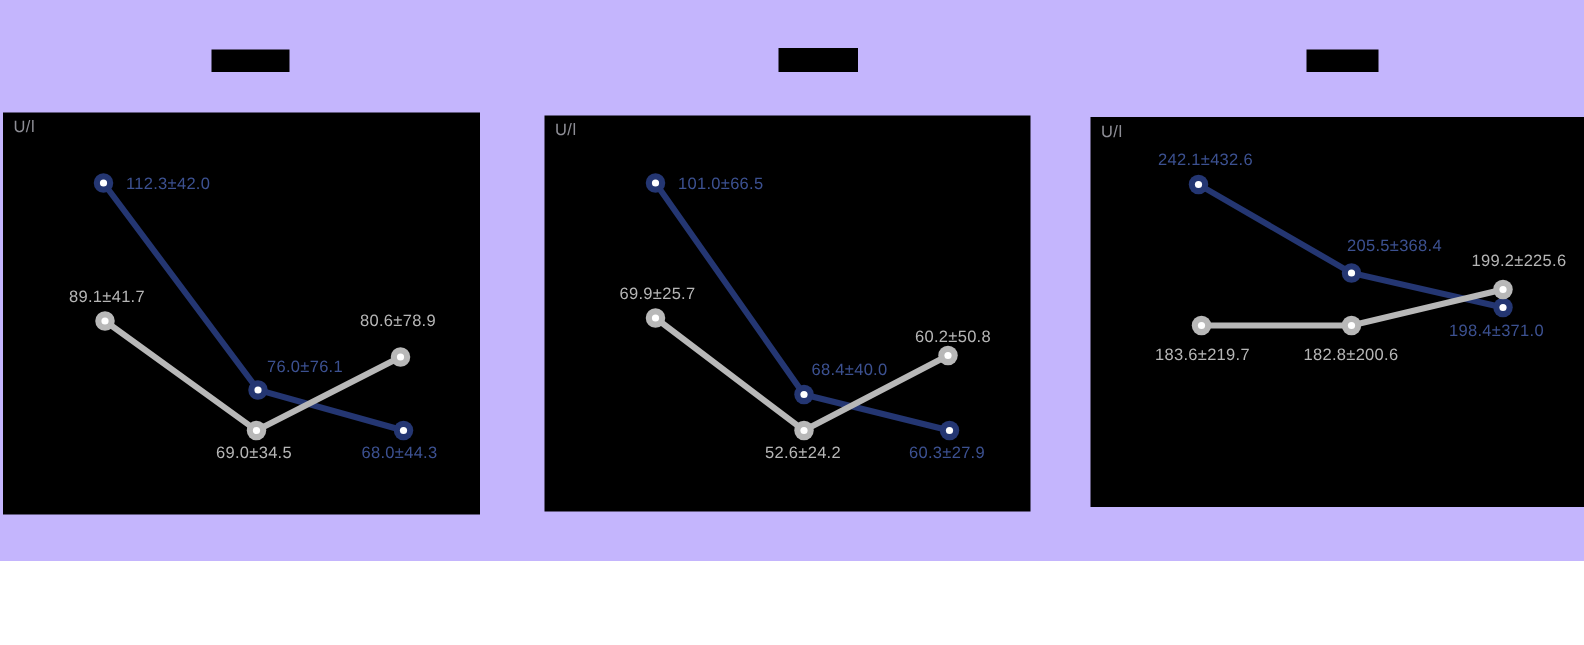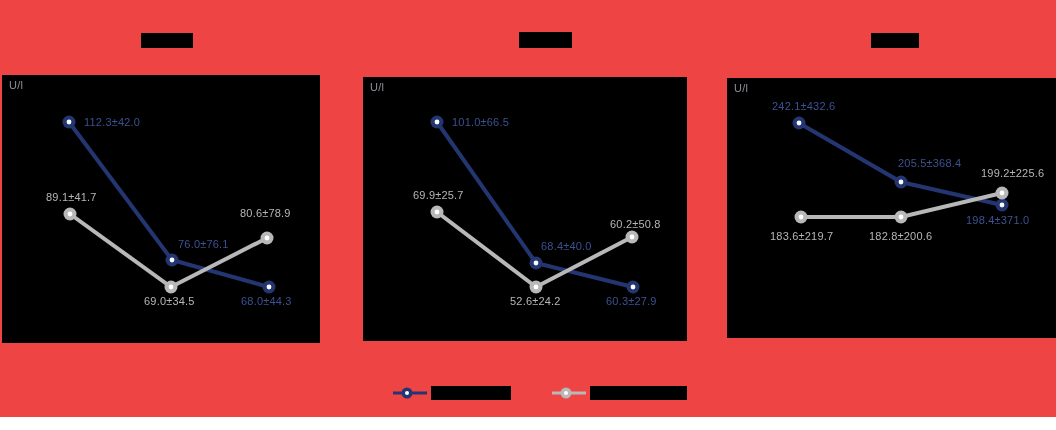--- a/index.html
+++ b/index.html
@@ -1,17 +1,17 @@
 <!DOCTYPE html>
 <html><head>
 <meta charset="utf-8">
 <style>
   html,body{margin:0;padding:0;background:#fff;}
   .canvas{
-    position:relative;width:1056px;height:417px;background:#ef4444;
+    position:relative;width:1056px;height:374px;background:#c4b5fd;
     font-family:"Liberation Sans", sans-serif;overflow:hidden;
   }
   .redacted{background:#000;position:absolute;}
   .plot{
     position:absolute;background:#000;overflow:visible;
   }
   .plot svg{position:absolute;left:0;top:0;overflow:visible;display:block;}
   .unit{
     position:absolute;left:7px;top:4px;font-size:11px;letter-spacing:.3px;
     color:#8e8e96;

